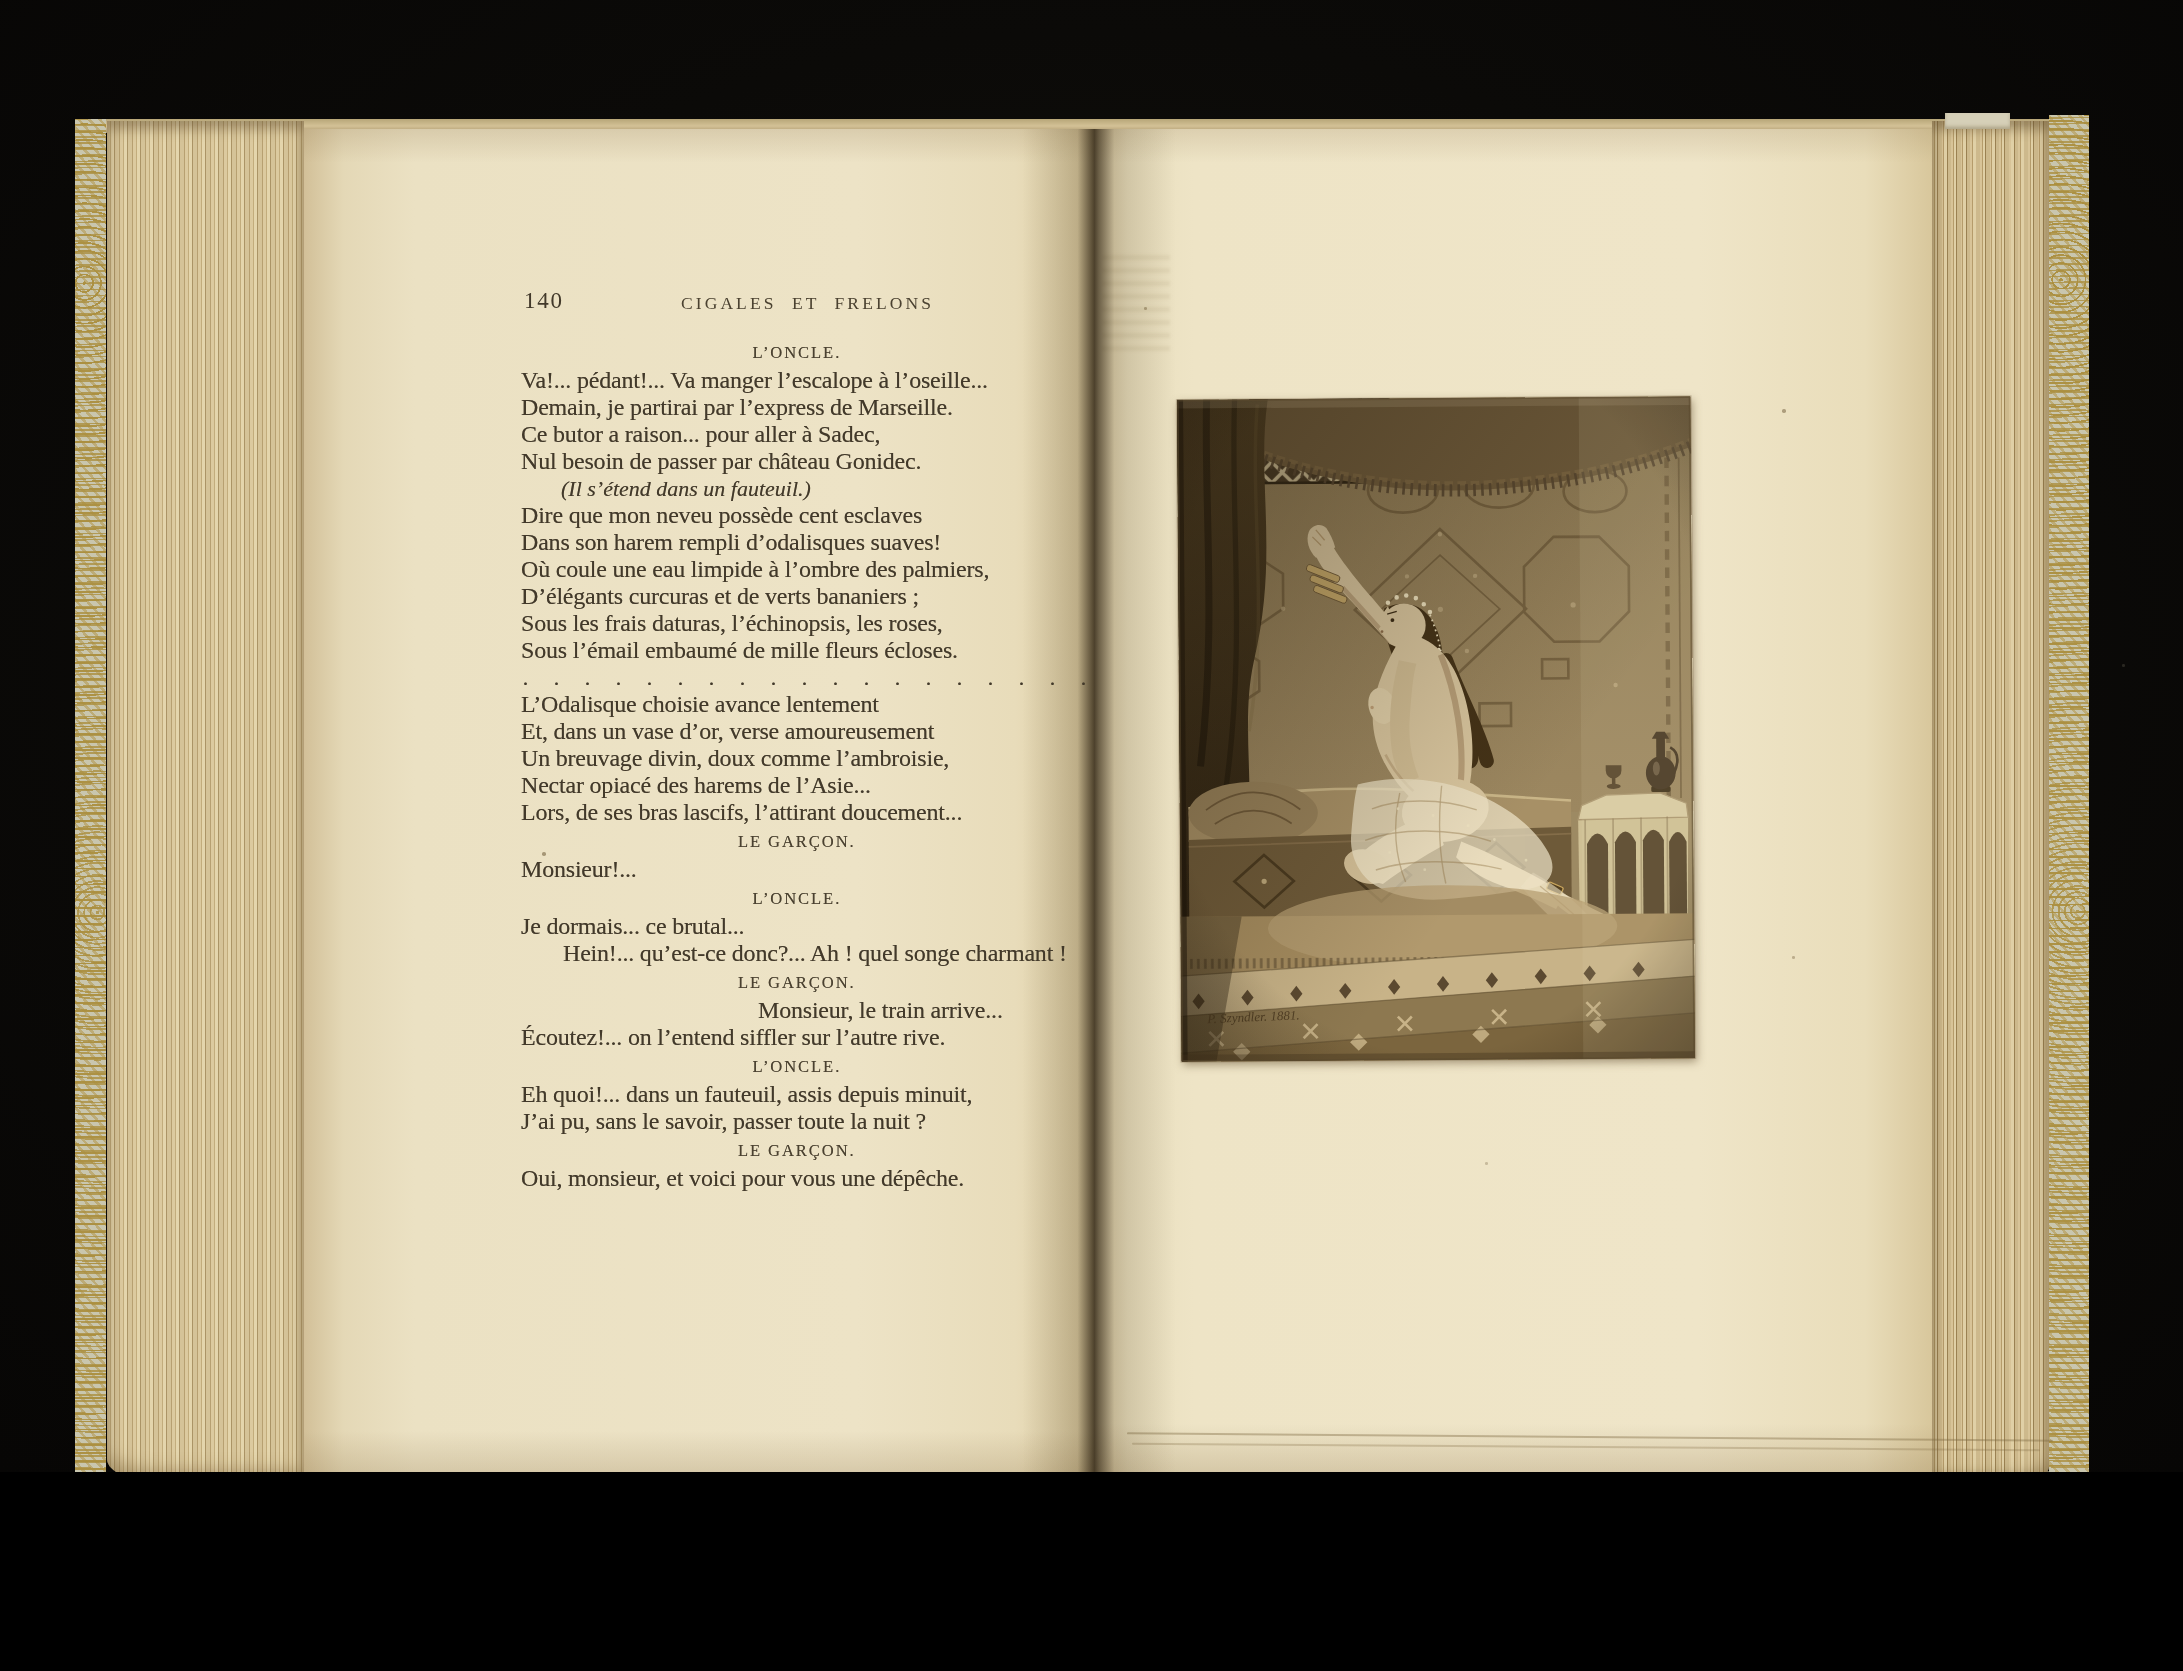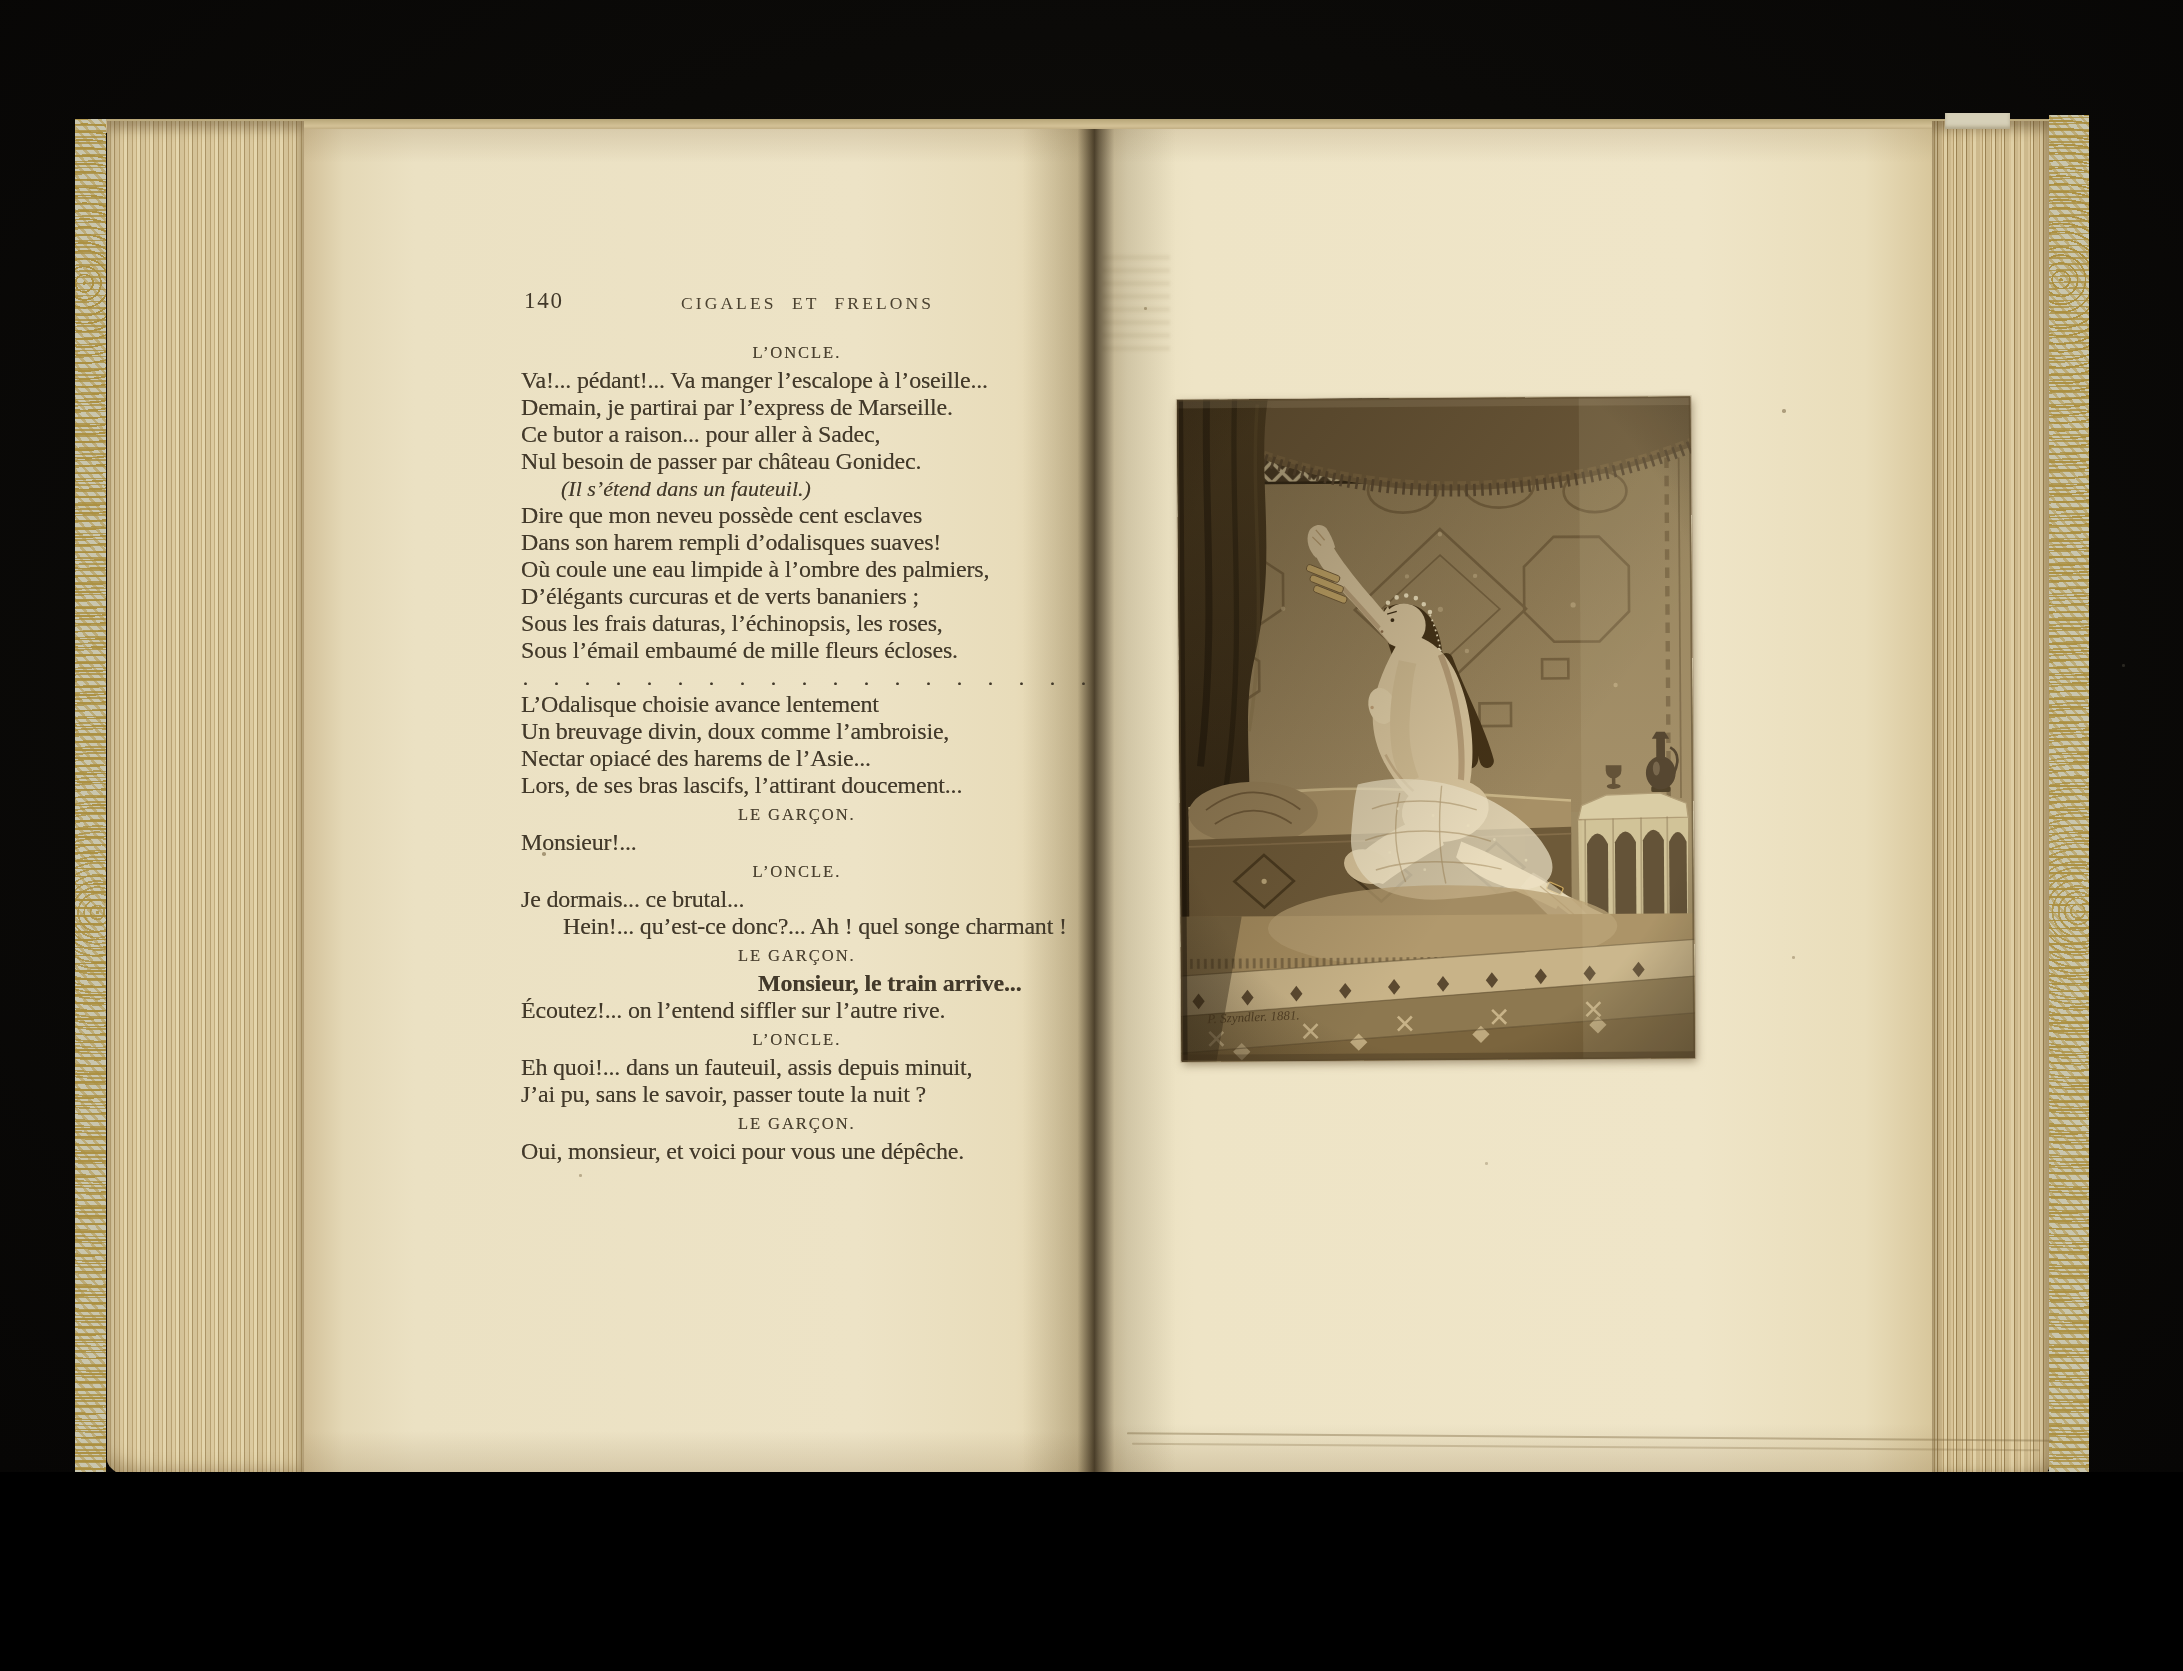--- a/index.html
+++ b/index.html
@@ -56,21 +56,21 @@
   .runtitle{position:absolute;left:611px;top:293px;width:393px;text-align:center;font-size:17.5px;
     letter-spacing:3.1px;word-spacing:7.9px;color:#4a4130;z-index:5;}
   .textcol{position:absolute;left:521px;top:337px;width:583px;z-index:5;color:#42392a;
     text-shadow:0 0 0.6px rgba(66,57,42,.55);}
   .textcol .line{font-size:24px;line-height:27px;letter-spacing:-0.2px;white-space:nowrap;}
   .textcol .stage{font-size:22px;line-height:27px;font-style:italic;padding-left:40px;white-space:nowrap;}
   .textcol .speaker{font-size:16.6px;line-height:23px;letter-spacing:1.9px;text-align:center;
     margin:4.4px 0 2.6px;transform:translateX(-15.7px);color:#4a4130;white-space:nowrap;}
   .textcol .dots{font-size:22px;line-height:27px;word-spacing:20px;padding-left:1.7px;white-space:nowrap;overflow:hidden;}
   .indent{padding-left:42px;}
-  .pushright{padding-left:237px;font-weight:bold;}
+  .pushright{padding-left:237px;}
   
   .plate{position:absolute;left:1179px;top:398px;width:514px;height:662px;z-index:5;
     transform:rotate(-0.4deg);
     box-shadow:0 0 0 0.9px rgba(120,100,70,.3), 1.7px 3.5px 8.7px rgba(95,75,45,.5);}
   .ghost-text{position:absolute;left:1102px;top:255px;width:68px;height:98px;z-index:4;opacity:.55;
     background:repeating-linear-gradient(180deg, rgba(150,130,90,.22) 0 5.2px, transparent 5.2px 13px);
     filter:blur(1.7px);}
 </style>
 </head>
 <body>
@@ -118,20 +118,21 @@
     <div class="line">Nul besoin de passer par château Gonidec.</div>
     <div class="stage">(Il s’étend dans un fauteuil.)</div>
     <div class="line">Dire que mon neveu possède cent esclaves</div>
     <div class="line">Dans son harem rempli d’odalisques suaves!</div>
     <div class="line">Où coule une eau limpide à l’ombre des palmiers,</div>
     <div class="line">D’élégants curcuras et de verts bananiers ;</div>
     <div class="line">Sous les frais daturas, l’échinopsis, les roses,</div>
     <div class="line">Sous l’émail embaumé de mille fleurs écloses.</div>
     <div class="dots">. . . . . . . . . . . . . . . . . . .</div>
     <div class="line">L’Odalisque choisie avance lentement</div>
+    <div class="line">Et, dans un vase d’or, verse amoureusement</div>
     <div class="line">Un breuvage divin, doux comme l’ambroisie,</div>
     <div class="line">Nectar opiacé des harems de l’Asie...</div>
     <div class="line">Lors, de ses bras lascifs, l’attirant doucement...</div>
     <div class="speaker">LE GARÇON.</div>
     <div class="line">Monsieur!...</div>
     <div class="speaker">L’ONCLE.</div>
     <div class="line">Je dormais... ce brutal...</div>
     <div class="line indent">Hein!... qu’est-ce donc?... Ah ! quel songe charmant !</div>
     <div class="speaker">LE GARÇON.</div>
     <div class="line pushright">Monsieur, le train arrive...</div>

